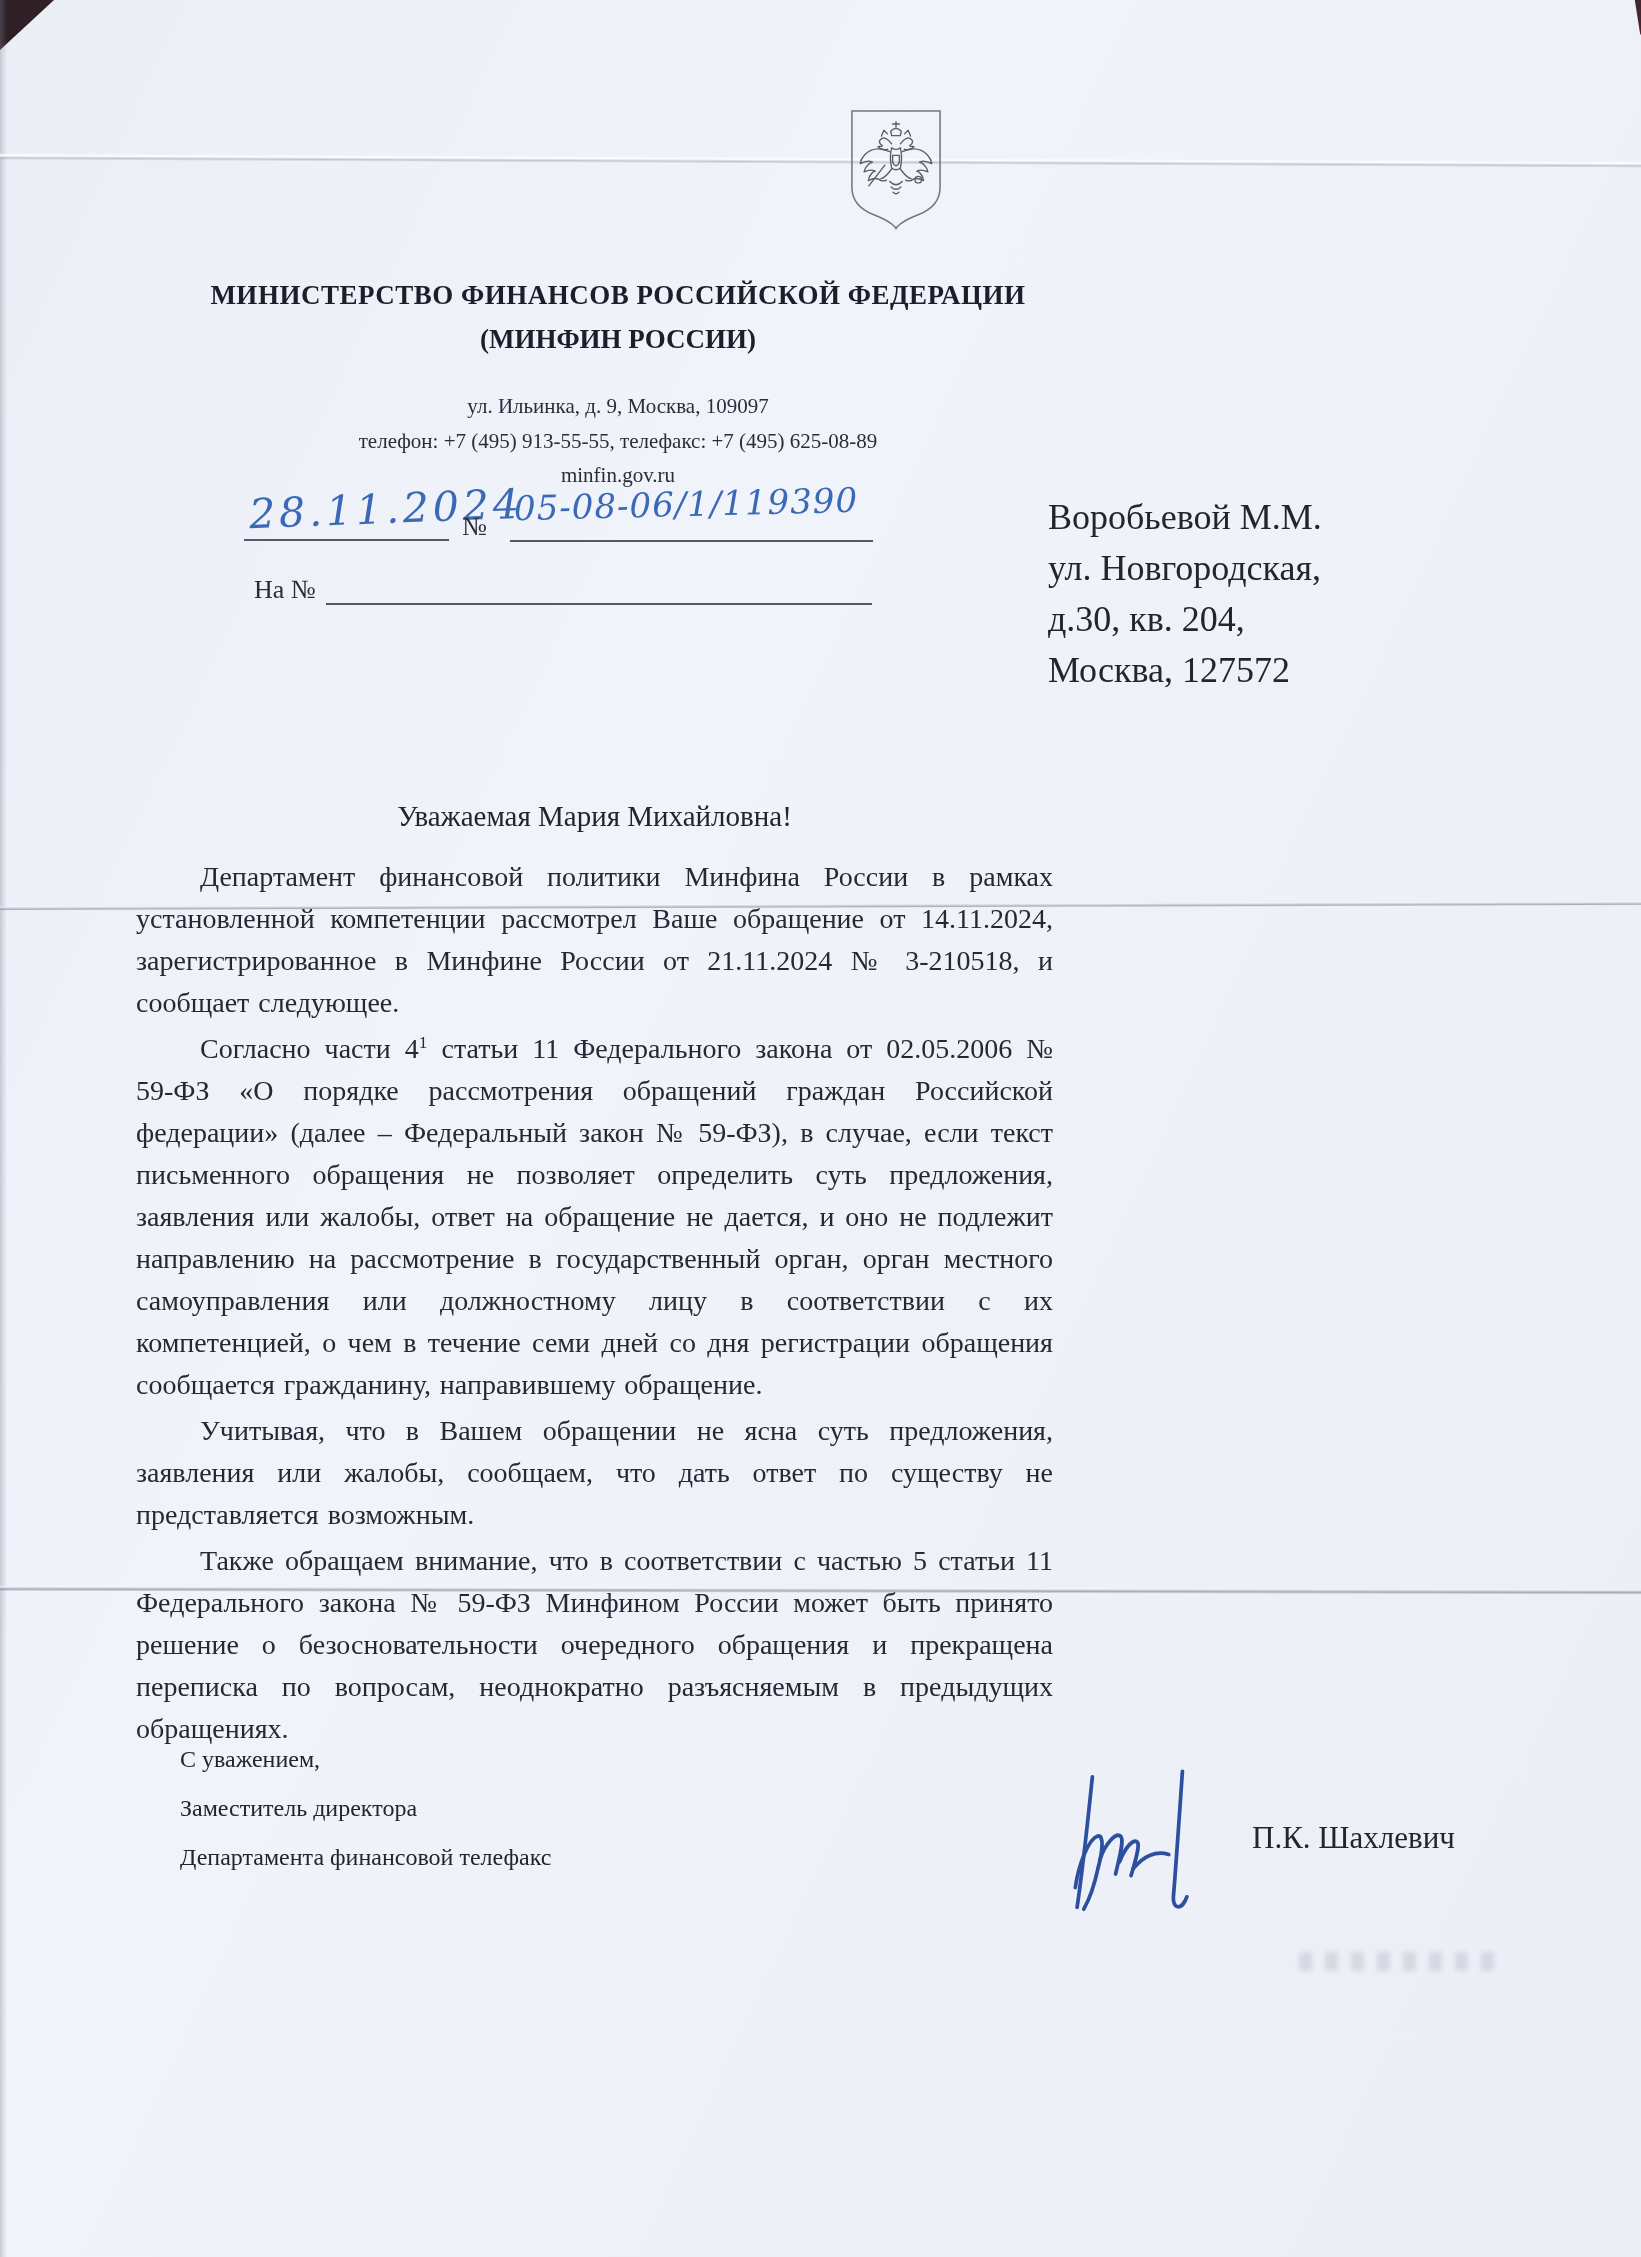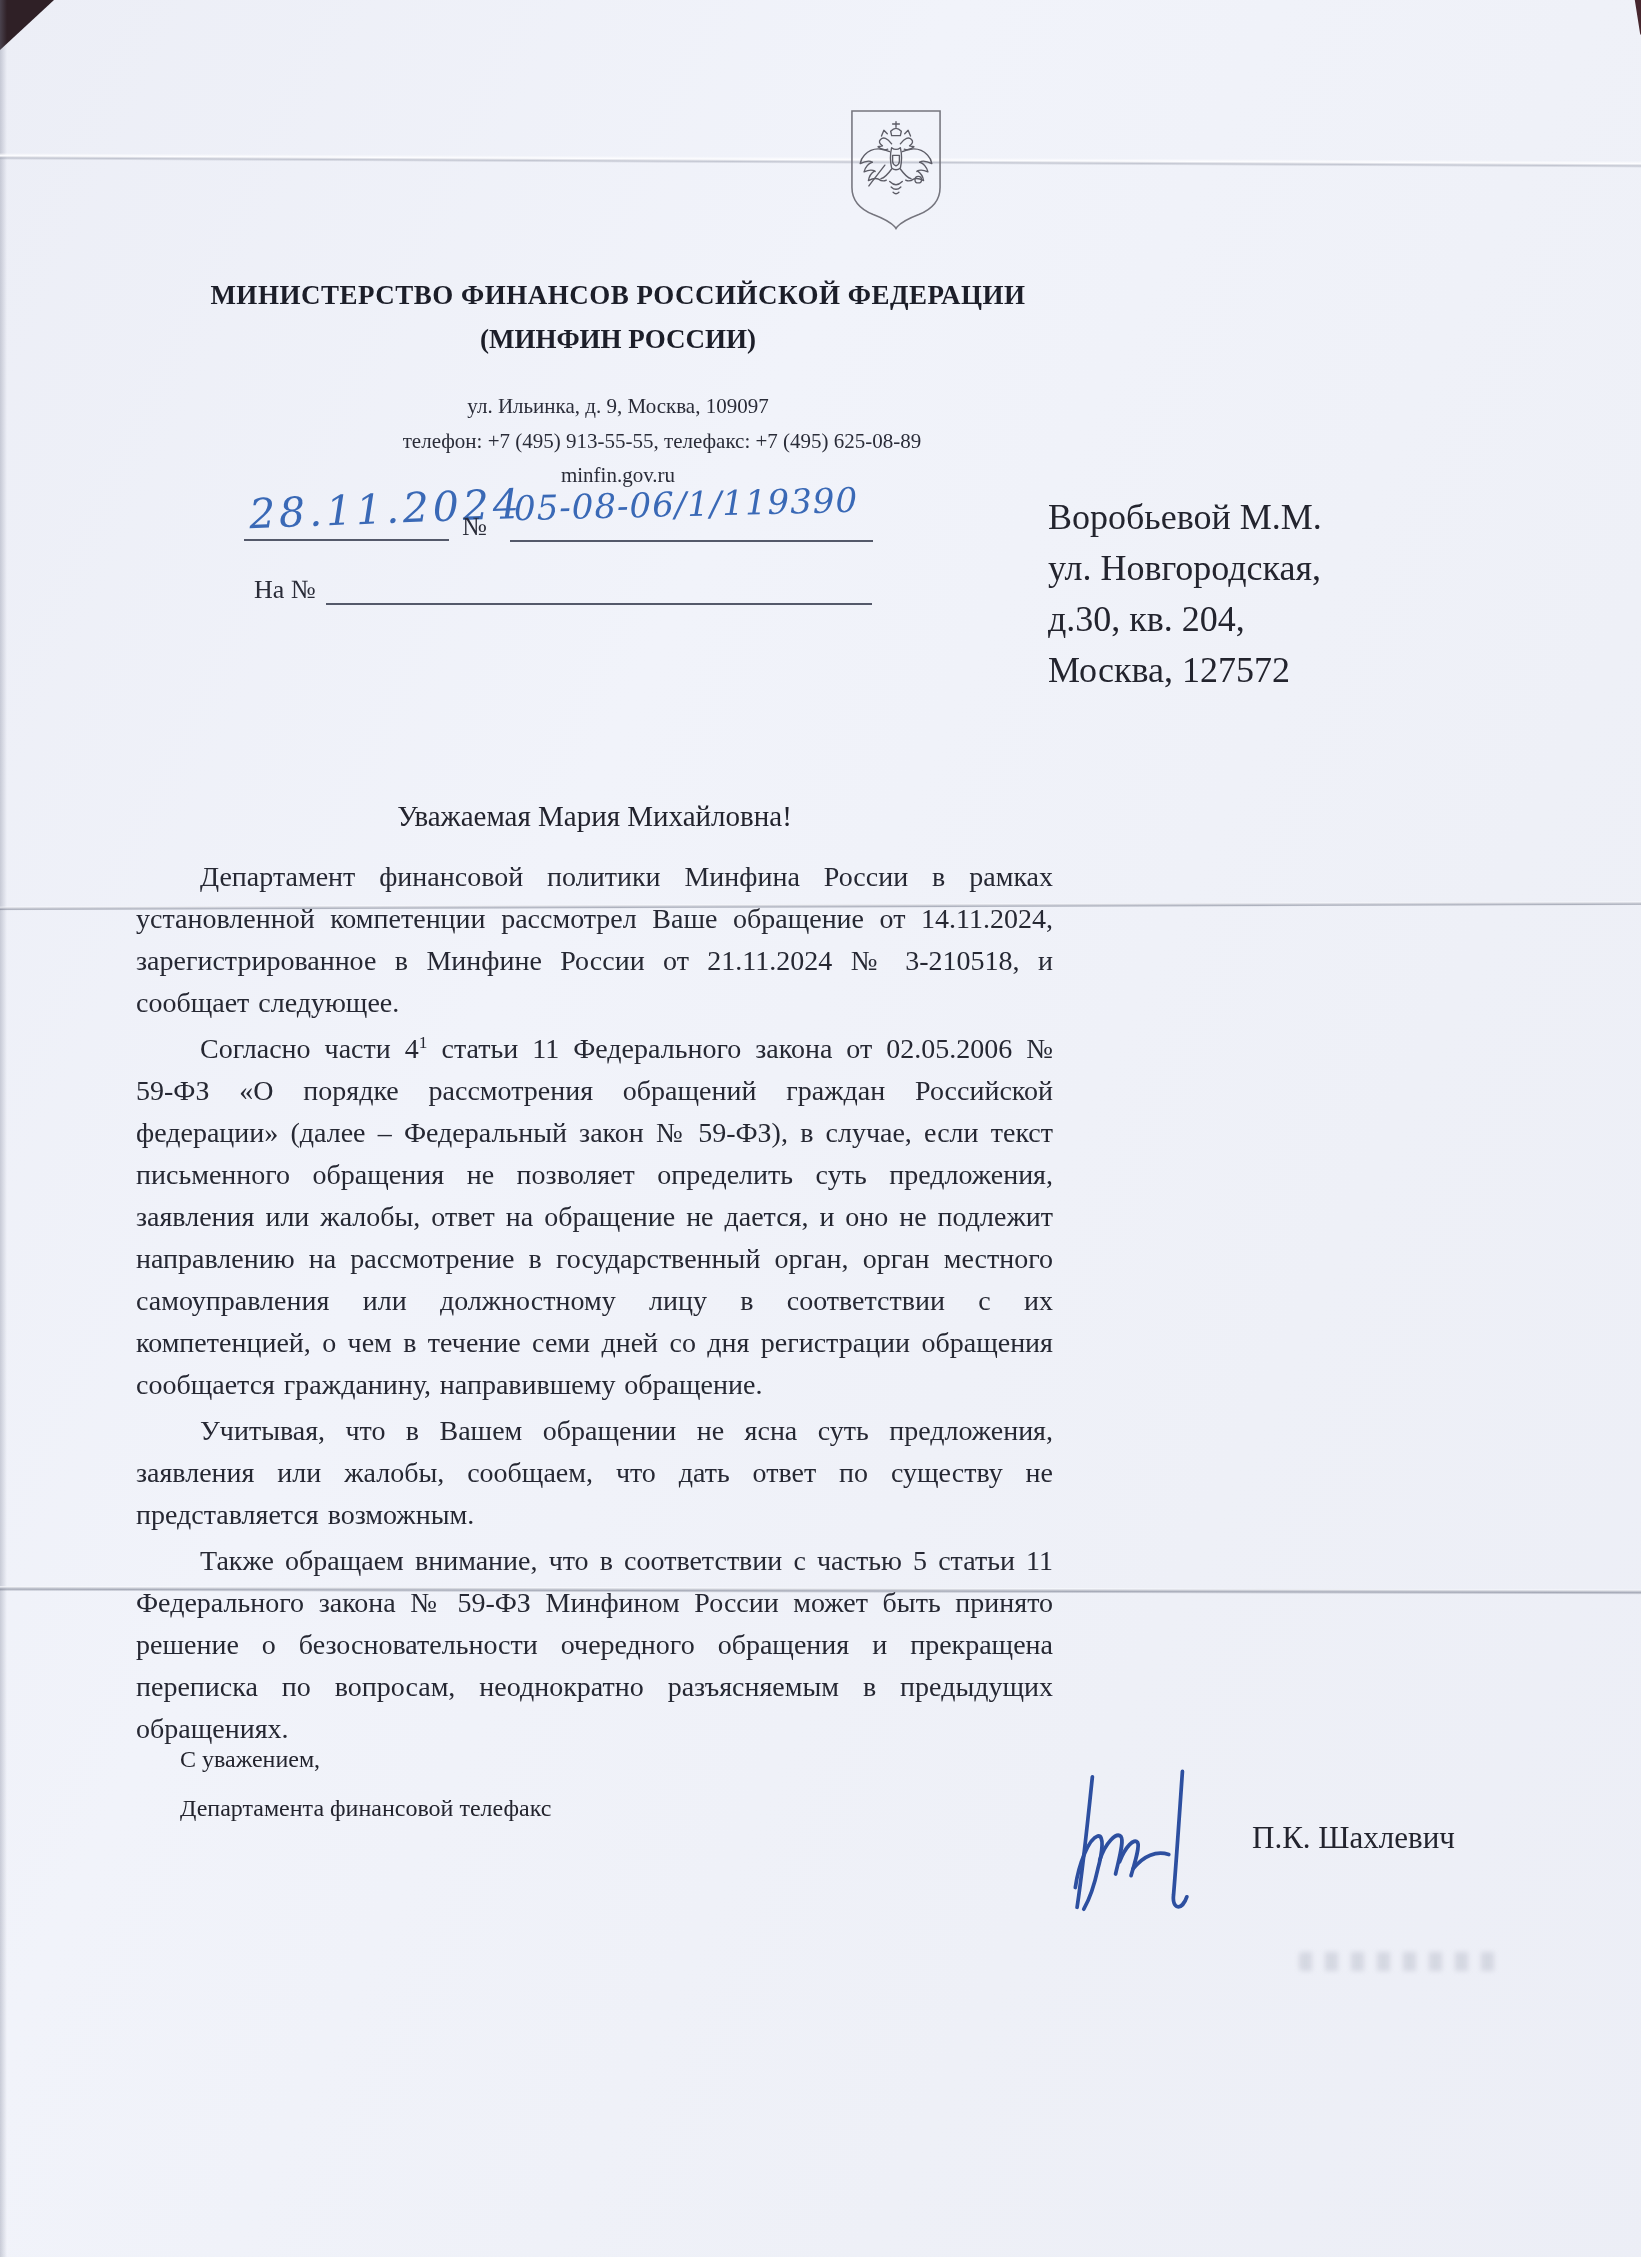--- a/index.html
+++ b/index.html
@@ -24,21 +24,21 @@
   .smudge{position:absolute;left:1299px;top:1952px;width:198px;height:19.3px;border-radius:3.9px;
     background:repeating-linear-gradient(90deg,rgba(118,124,146,.20) 0 13.5px,rgba(0,0,0,0) 13.5px 26px);
     filter:blur(2.9px);}
   
   .emblem{position:absolute;left:847px;top:108px;width:98px;height:122px;}
   .title-1{position:absolute;left:0;top:280px;width:1236px;text-align:center;
     font-size:27px;font-weight:bold;letter-spacing:0.5px;color:#1c1e29;}
   .title-2{position:absolute;left:0;top:324px;width:1236px;text-align:center;
     font-size:27px;font-weight:bold;color:#1c1e29;}
   .contact{position:absolute;left:0;width:1236px;text-align:center;font-size:21px;color:#2a2c38;}
-  .contact-1{top:394px;} .contact-2{top:429px;margin-left:44px;} .contact-3{top:463px;}
+  .contact-1{top:394px;} .contact-2{top:429px;} .contact-3{top:463px;}
   
   .hw{font-family:"DejaVu Serif",serif;font-style:italic;color:#3a69b6;}
   .hw-date{position:absolute;left:249px;top:485px;font-size:41px;letter-spacing:3.9px;transform:rotate(-2.2deg);}
   .hw-number{position:absolute;left:514px;top:484px;font-size:34px;letter-spacing:1px;transform:rotate(-1.4deg);}
   .rule{position:absolute;height:1.9px;background:#54596a;}
   .rule-date{left:244px;top:539px;width:205px;}
   .rule-number{left:510px;top:540px;width:363px;}
   .rule-reply{left:326px;top:603px;width:546px;}
   .no-label{position:absolute;left:462px;top:512px;font-size:26px;color:#2a2c38;}
   .na-label{position:absolute;left:254px;top:575px;font-size:26px;color:#2a2c38;}
@@ -118,20 +118,21 @@
   <div class="salutation">Уважаемая Мария Михайловна!</div>
   <div class="body-col">
       <p>Департамент финансовой политики Минфина России в рамках установленной компетенции рассмотрел Ваше обращение от 14.11.2024, зарегистрированное в Минфине России от 21.11.2024 № 3-210518, и сообщает следующее.</p>
       <p>Согласно части 4<sup>1</sup> статьи 11 Федерального закона от 02.05.2006 № 59-ФЗ «О порядке рассмотрения обращений граждан Российской федерации» (далее – Федеральный закон № 59-ФЗ), в случае, если текст письменного обращения не позволяет определить суть предложения, заявления или жалобы, ответ на обращение не дается, и оно не подлежит направлению на рассмотрение в государственный орган, орган местного самоуправления или должностному лицу в соответствии с их компетенцией, о чем в течение семи дней со дня регистрации обращения сообщается гражданину, направившему обращение.</p>
       <p>Учитывая, что в Вашем обращении не ясна суть предложения, заявления или жалобы, сообщаем, что дать ответ по существу не представляется возможным.</p>
       <p>Также обращаем внимание, что в соответствии с частью 5 статьи 11 Федерального закона № 59-ФЗ Минфином России может быть принято решение о безосновательности очередного обращения и прекращена переписка по вопросам, неоднократно разъясняемым в предыдущих обращениях.</p>
     </div>
 
   <div class="closing">
     <div>С уважением,</div>
+    <div>Заместитель директора</div>
     <div>Департамента финансовой телефакс</div>
   </div>
 
   <svg class="sig-scribble" viewBox="0 0 160 150">
     <g fill="none" stroke="#2d4fa0" stroke-width="3.4" stroke-linecap="round">
       <path d="M36 16 C31 52 25 96 18 134"></path>
       <path d="M17 116 C21 94 31 72 39 70 C45 69 43 84 38 100 C35 112 30 126 24 136"></path>
       <path d="M40 92 C46 76 56 67 60 71 C63 75 58 90 54 105"></path>
       <path d="M58 94 C64 80 72 73 75 77 C77 81 72 95 68 107"></path>
       <path d="M70 101 C80 89 92 85 103 89"></path>

